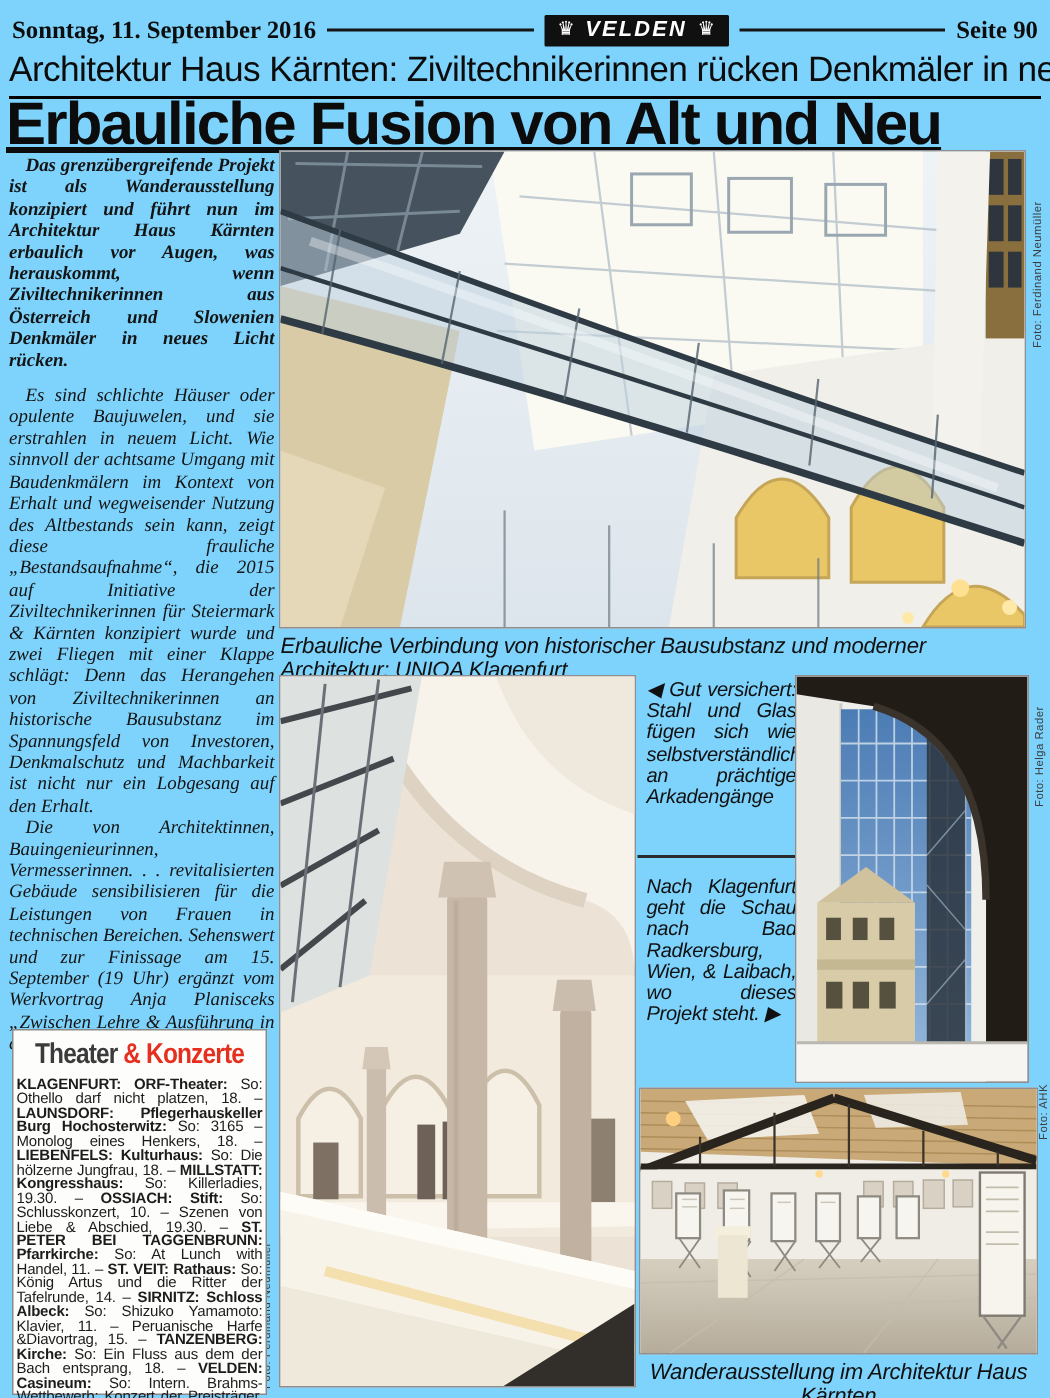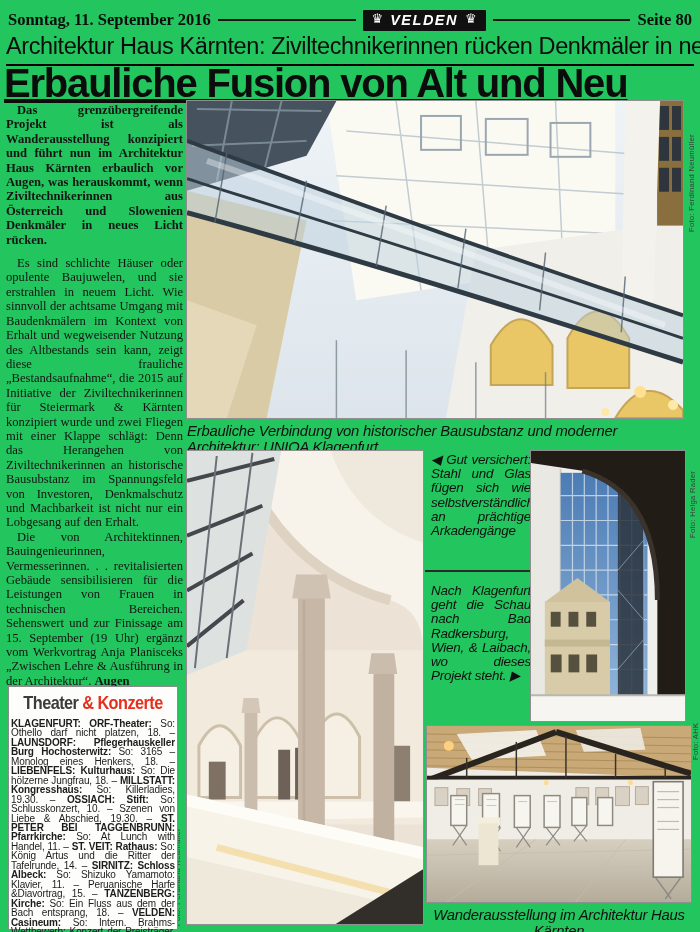--- a/index.html
+++ b/index.html
@@ -1,39 +1,39 @@
 <!DOCTYPE html>
 <html lang="de"><head>
 <meta charset="utf-8">
 <style>
   html,body{margin:0;padding:0;background:#e8e8e8;}
   .page{
     position:relative;width:700px;height:932px;margin:0 auto;
-    background:#22c55e;overflow:hidden;
+    background:#7dd3fc;overflow:hidden;
     font-family:"Liberation Sans",sans-serif;color:#111;
   }
   
   .masthead{position:absolute;top:8px;left:8px;right:8px;height:24px;display:flex;align-items:center;}
   .m-date,.m-page{font-family:"Liberation Serif",serif;font-weight:bold;font-size:16.5px;white-space:nowrap;color:#0d0d0d;}
   .m-rule{flex:1;border-top:2px solid #151515;margin:0 7px;height:0;}
   .kbadge{background:#101010;color:#fff;display:flex;align-items:center;gap:7px;
     padding:2px 9px 3px;border-radius:1px;}
   .kbadge .crown{font-size:13px;line-height:1;transform:translateY(-1px);}
   .kbadge .klabel{font-style:italic;font-weight:bold;font-size:14.5px;letter-spacing:1.5px;}
   
   .subhead{position:absolute;top:33px;left:6px;width:688px;
     font-size:23.5px;letter-spacing:-.4px;color:#0c0c0c;
     padding-bottom:4px;border-bottom:2.5px solid #000;white-space:nowrap;}
   .headline{position:absolute;top:61px;left:4px;width:694px;
     font-size:40px;font-weight:bold;letter-spacing:-1.2px;color:#0c0c0c;white-space:nowrap;text-decoration:underline;}
   
   .body-col{position:absolute;top:103px;left:6px;width:177px;
     font-family:"Liberation Serif",serif;font-size:12.6px;line-height:14.4px;
     text-align:justify;color:#141414;}
-  .body-col p{margin:0;text-indent:11px;}
+  .body-col p{margin:0;text-indent:11px;font-style:italic;}
   .body-col p.gap{margin-top:9px;}
   .body-col b{font-weight:bold;}
   
   .photo{position:absolute;border:1px solid #8f8f8f;background:#dde3e8;box-sizing:border-box;}
   .photo svg{display:block;width:100%;height:100%;}
   
   .caption{position:absolute;font-style:italic;font-size:14.8px;letter-spacing:-.2px;color:#101010;}
   .callout{position:absolute;width:100px;font-style:italic;font-size:13.4px;line-height:14.2px;
     text-align:justify;letter-spacing:-.2px;color:#101010;}
   .callout-divider{position:absolute;border-top:2px solid #2a2a2a;height:0;}
@@ -58,21 +58,21 @@
 
   <div class="masthead">
     <span class="m-date">Sonntag, 11. September 2016</span>
     <span class="m-rule"></span>
     <span class="kbadge">
       <span class="crown">♛</span>
       <span class="klabel">VELDEN</span>
       <span class="crown">♛</span>
     </span>
     <span class="m-rule"></span>
-    <span class="m-page">Seite 80</span>
+    <span class="m-page">Seite 90</span>
   </div>
 
   <div class="subhead">Architektur Haus Kärnten: Ziviltechnikerinnen rücken Denkmäler in neues Licht</div>
   <div class="headline">Erbauliche Fusion von Alt und Neu</div>
 
   <div class="body-col">
     <p><b>Das grenzübergreifende Projekt ist als Wanderausstellung konzipiert und führt nun im Architektur Haus Kärnten erbaulich vor Augen, was herauskommt, wenn Ziviltechnikerinnen aus Österreich und Slowenien Denkmäler in neues Licht rücken.</b></p>
     <p class="gap"><span>Es sind schlichte Häuser oder opulente Baujuwelen, und sie erstrahlen in neuem Licht. Wie sinnvoll der achtsame Umgang mit Baudenkmälern im Kontext von Erhalt und wegweisender Nutzung des Altbestands sein kann, zeigt diese frauliche „Bestandsaufnahme“, die 2015 auf Initiative der Ziviltechnikerinnen für Steiermark &amp; Kärnten konzipiert wurde und zwei Fliegen mit einer Klappe schlägt: Denn das Herangehen von Ziviltechnikerinnen an historische Bausubstanz im Spannungsfeld von Investoren, Denkmalschutz und Machbarkeit ist nicht nur ein Lobgesang auf den Erhalt.</span></p>
     <p><span>Die von Architektinnen, Bauingenieurinnen, Vermesserinnen. . . revitalisierten Gebäude sensibilisieren für die Leistungen von Frauen in technischen Bereichen. Sehenswert und zur Finissage am 15. September (19 Uhr) ergänzt vom Werkvortrag Anja Planisceks „Zwischen Lehre &amp; Ausführung in der Architektur“.  </span><b>Augen</b></p>
   </div>

